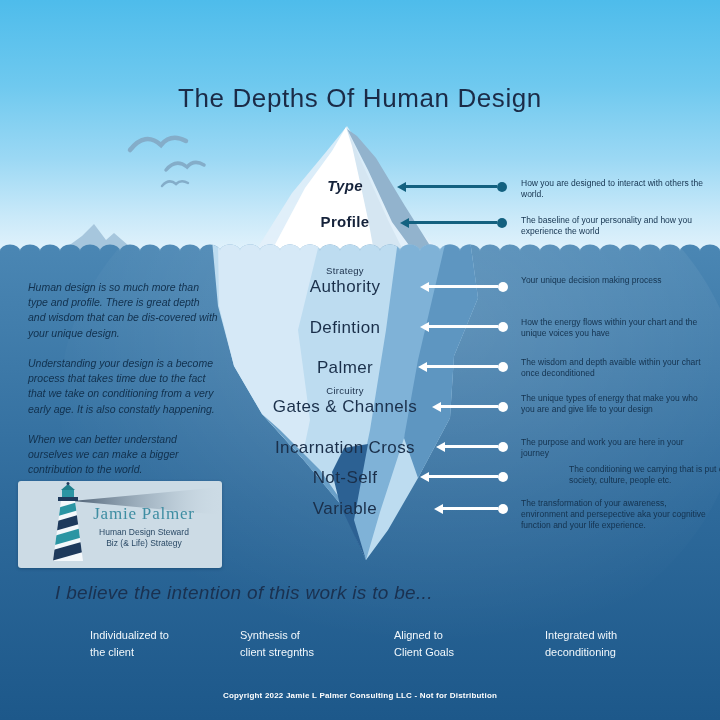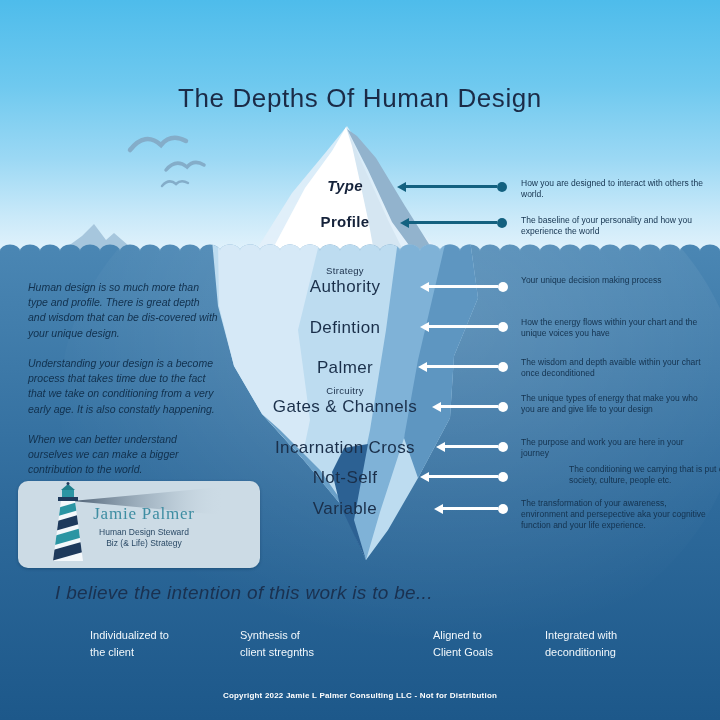--- a/index.html
+++ b/index.html
@@ -25,21 +25,21 @@
   .arrow .shaft{flex:1;height:2.5px;background:var(--c);}
   .arrow .dot{width:10px;height:10px;border-radius:50%;background:var(--c);}
   .arrow.teal{--c:#136180;}
   .arrow.white{--c:#ffffff;}
   
   .desc{left:521px;width:192px;font-size:8.5px;line-height:1.32;color:#14324e;}
   
   .intro{left:28px;top:280px;width:192px;}
   .intro p{margin:0 0 15px 0;font-size:10.5px;line-height:1.45;color:#11304d;font-style:italic;}
   
-  .logo-card{left:18px;top:481px;width:204px;height:87px;background:#ccdbe5;border-radius:10px;box-shadow:0 1px 3px rgba(10,40,70,.35);padding-left:38px;}
+  .logo-card{left:18px;top:481px;width:204px;height:87px;background:#ccdbe5;border-radius:3px;box-shadow:0 1px 3px rgba(10,40,70,.35);}
   .logo-text{position:absolute;left:52px;top:23px;width:148px;text-align:center;}
   .logo-name{font-family:"Liberation Serif",serif;font-size:17px;color:#3e8da2;letter-spacing:.8px;}
   .logo-sub{margin-top:3px;font-size:8.5px;line-height:1.35;color:#2b4a66;}
   
   .intention{left:55px;top:582px;font-size:19px;font-style:italic;color:#1a3150;letter-spacing:.3px;}
   .col-item{top:627px;width:130px;font-size:11px;line-height:1.5;color:#f2f8fc;white-space:pre-line;}
   .copyright{left:0;right:0;top:691px;text-align:center;font-size:8px;font-weight:700;color:#ffffff;letter-spacing:.2px;}
 </style>
 </head>
 <body>
@@ -214,20 +214,20 @@
         <div>Biz (&amp; Life) Strategy</div>
       </div>
     </div>
   </div>
 
   <div class="abs intention">I believe the intention of this work is to be...</div>
   <div class="abs col-item" style="left:90px;">Individualized to
 the client</div>
   <div class="abs col-item" style="left:240px;">Synthesis of
 client stregnths</div>
-  <div class="abs col-item" style="left:394px;margin-left:39px;">Aligned to
+  <div class="abs col-item" style="left:394px;">Aligned to
 Client Goals</div>
   <div class="abs col-item" style="left:545px;">Integrated with
 deconditioning</div>
 
   <div class="abs copyright">Copyright 2022 Jamie L Palmer Consulting LLC - Not for Distribution</div>
 
 </div>
 
 </body></html>

